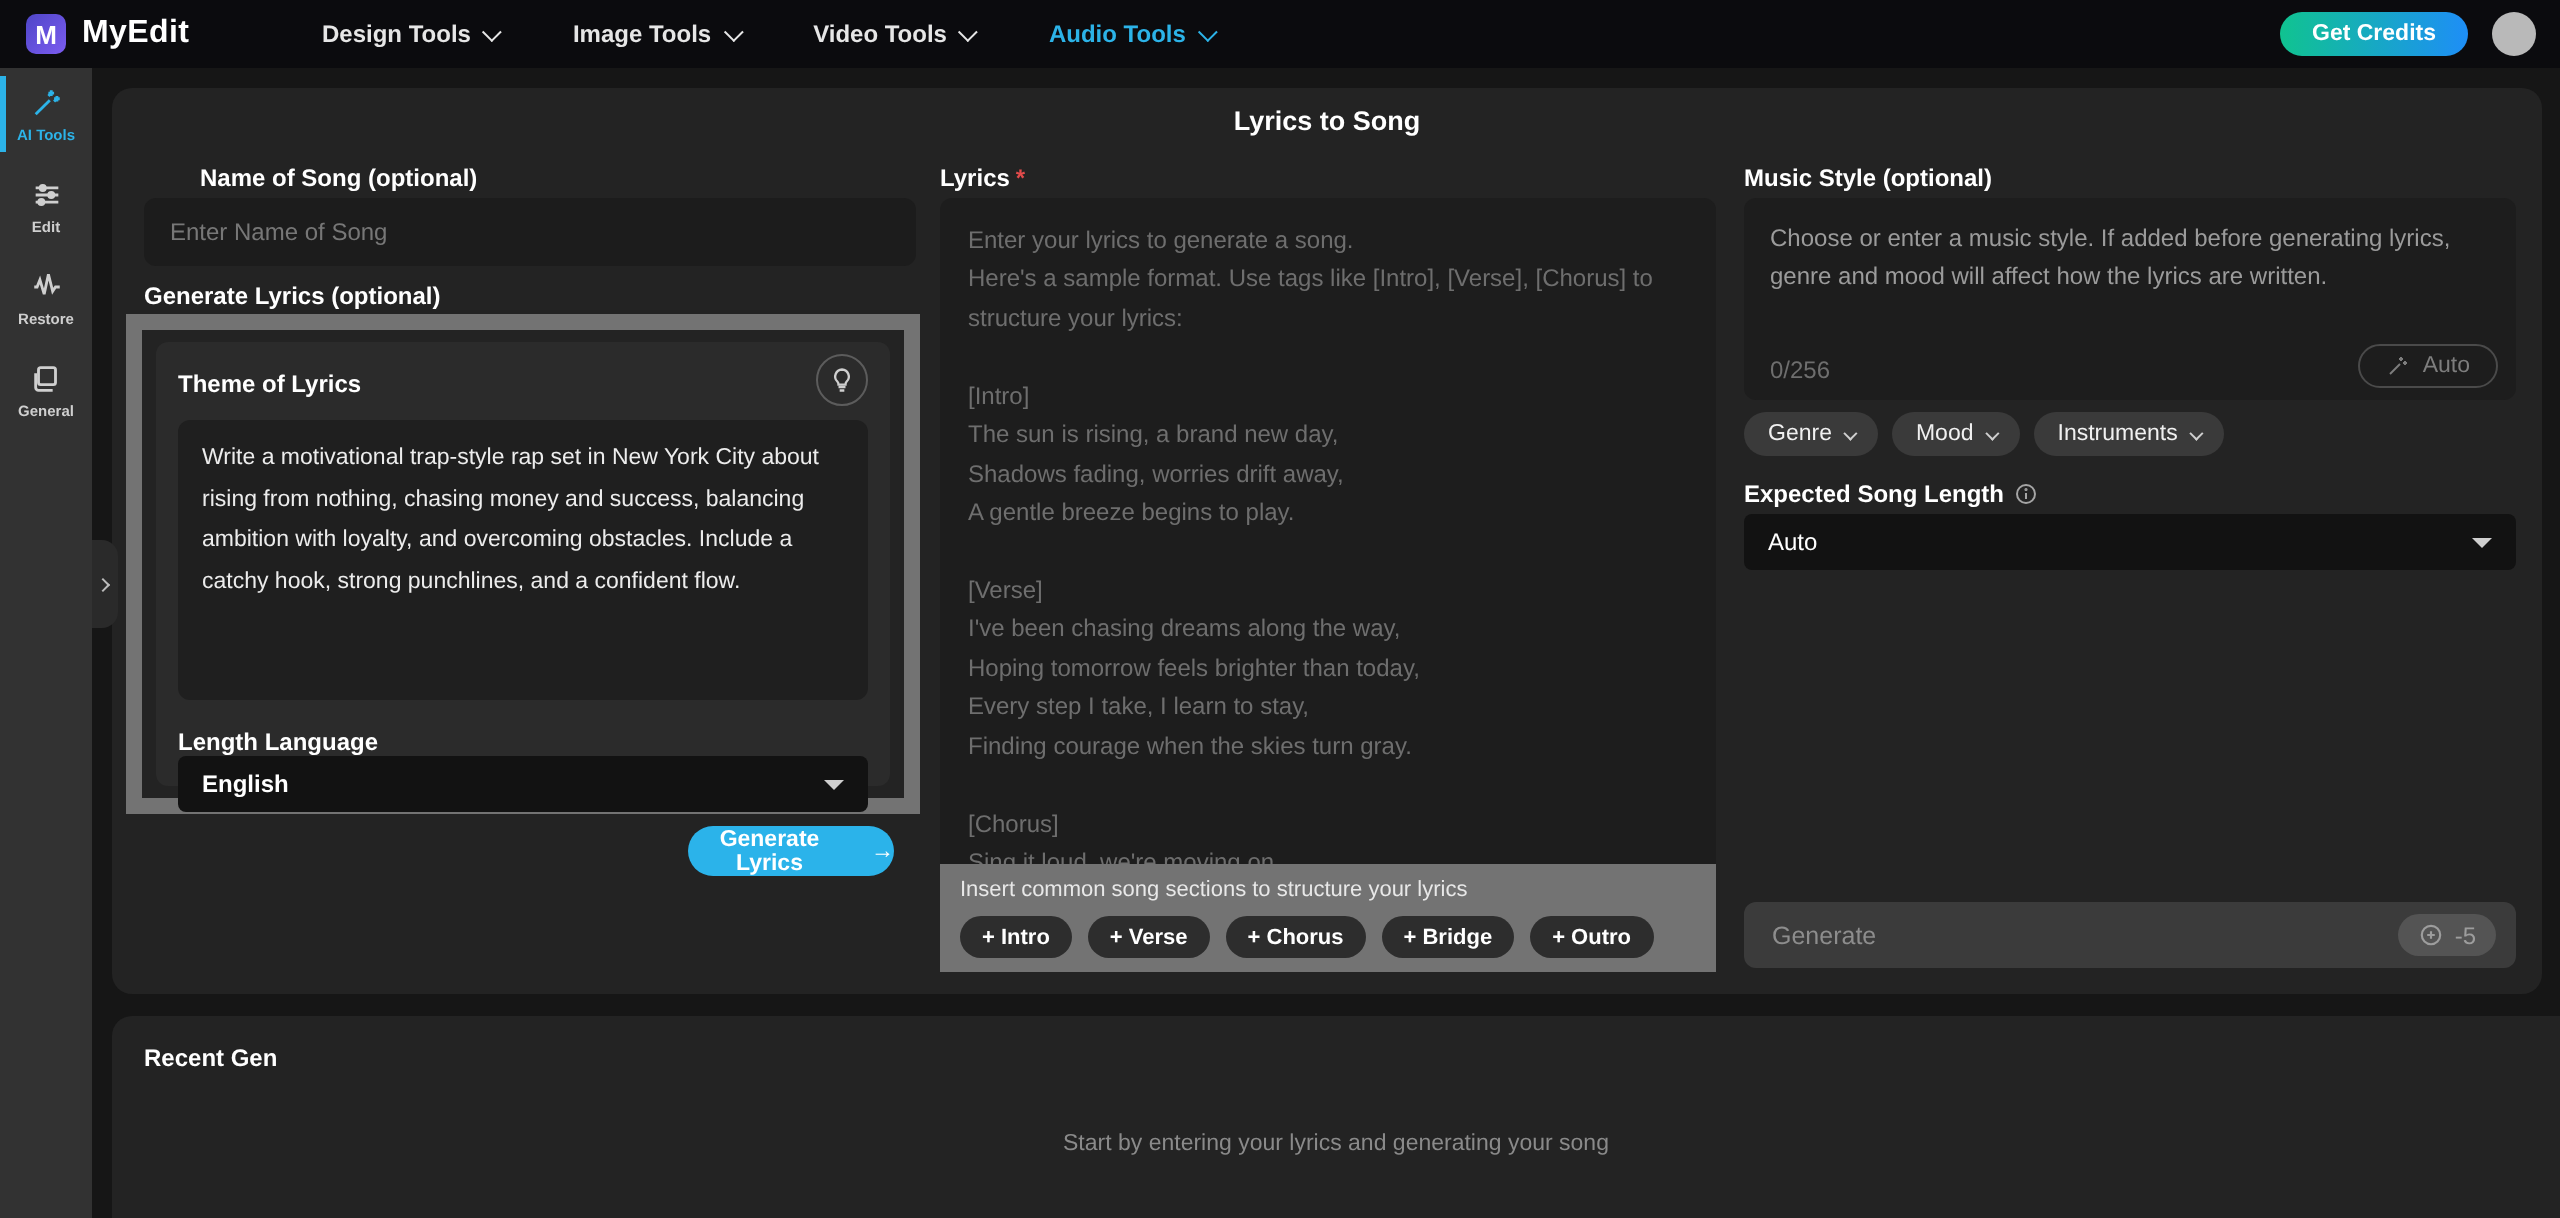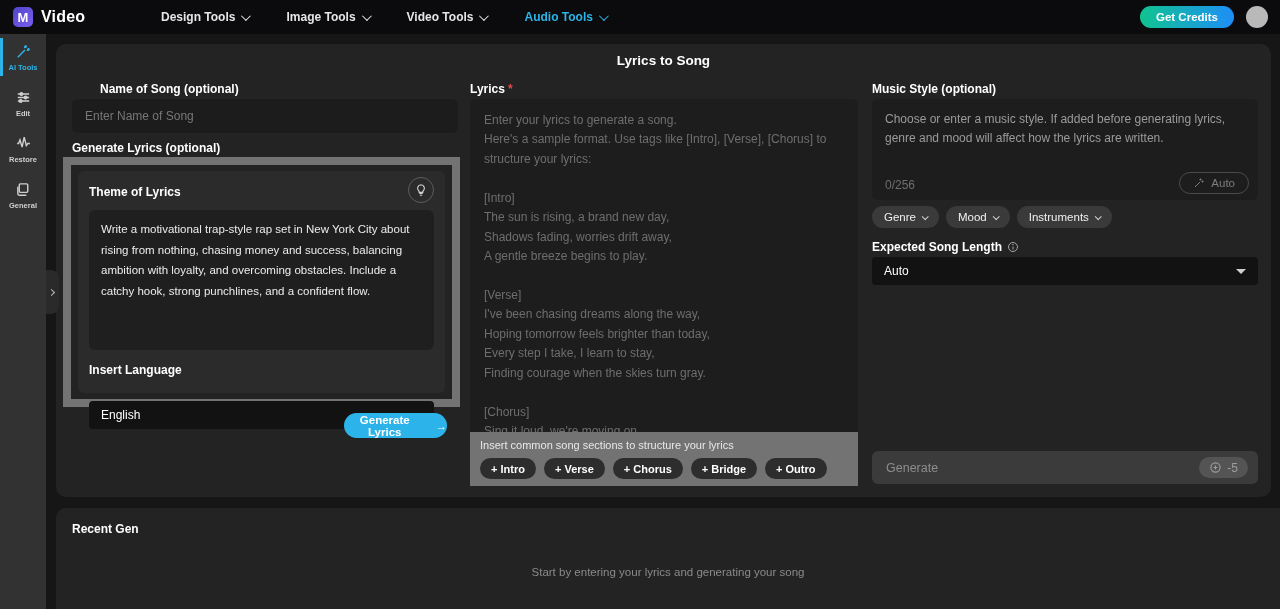--- a/index.html
+++ b/index.html
@@ -49,21 +49,21 @@
   .red-box { position:absolute; left:7px; top:113px; width:397px; height:250px; border:8px solid #737373; padding:6px 7px; }
   .theme-panel { width:100%; height:100%; background:#2b2b2b; border-radius:6px; padding:9px 11px; }
   .theme-head { display:flex; align-items:center; justify-content:space-between; }
   .icon-btn { width:26px; height:26px; border-radius:50%; border:1px solid #5c5c5c; background:transparent;
     display:flex; align-items:center; justify-content:center; cursor:pointer; color:#cfcfcf; margin-top:-3px; }
   .theme-text { width:100%; height:140px; margin-top:7px; background:#1f1f1f; border:none; border-radius:6px;
     resize:none; color:#ececec; font-size:11.5px; line-height:1.8; padding:9px 12px; font-family:inherit; outline:none; }
   .lang-label { margin-top:9px; color:#fff; font-size:12px; font-weight:bold; }
   .select { background:#121212; border-radius:4px; height:28px; display:flex; align-items:center;
     padding:0 12px; color:#fff; font-size:12px; cursor:pointer; position:relative; }
-  .lang-select { margin-top:24px; }
+  .lang-select { margin-top:0;font-weight:bold; }
   .select .caret { position:absolute; right:12px; top:12px; width:0; height:0;
     border-left:5px solid transparent; border-right:5px solid transparent; border-top:5px solid #cfcfcf; }
   .gen-lyrics-btn { position:absolute; left:288px; top:369px; width:103px; height:25px; border:none; border-radius:14px;
     background:#2bb3ea; color:#fff; font-size:11.5px; font-weight:bold; font-family:inherit; cursor:pointer;
     display:flex; align-items:center; justify-content:center; gap:10px; }
 
   
   .lyrics-area { position:absolute; left:414px; top:55px; width:388px; height:333px; background:#1d1d1d; border:none;
     border-radius:6px 6px 0 0; resize:none; color:#e5e5e5; font-size:12px; line-height:1.62; padding:12px 14px;
     font-family:inherit; outline:none; }
@@ -97,21 +97,21 @@
   .recent { position:absolute; left:56px; top:508px; width:1224px; height:140px; background:#232323; border-radius:10px 0 0 0; }
   .recent-title { color:#fff; font-size:12px; font-weight:bold; padding:14px 0 0 16px; }
   .empty-state { text-align:center; color:#8a8a8a; font-size:11.5px; margin-top:30px; }
 </style>
 </head>
 <body>
 
 <div class="navbar">
   <div class="brand">
     <div class="logo">M</div>
-    <div class="brand-name">Video</div>
+    <div class="brand-name">MyEdit</div>
   </div>
   <div class="nav-menus">
     <div class="nav-item">
       <span>Design Tools</span>
         <span class="chev"></span>
     </div>
     <div class="nav-item">
       <span>Image Tools</span>
         <span class="chev"></span>
     </div>
@@ -178,21 +178,21 @@
       <div class="theme-head">
         <div class="field-label" style="position:static;">Theme of Lyrics</div>
         <button class="icon-btn">
           <svg width="14" height="14" viewBox="0 0 24 24" fill="none" stroke="currentColor" stroke-width="2">
             <path d="M9 18h6M10 21h4"></path>
               <path d="M12 3a6 6 0 0 0-4 10.3c.8.8 1 1.7 1 2.7h6c0-1 .2-1.9 1-2.7A6 6 0 0 0 12 3z"></path>
           </svg>
         </button>
       </div>
       <textarea class="theme-text" style="">Write a motivational trap-style rap set in New York City about rising from nothing, chasing money and success, balancing ambition with loyalty, and overcoming obstacles. Include a catchy hook, strong punchlines, and a confident flow.</textarea>
-      <div class="lang-label">Insert Language</div>
+      <div class="lang-label">Length Language</div>
       <div class="select lang-select">
         <span>English</span>
         <span class="caret"></span>
       </div>
     </div>
   </div>
 
   <button class="gen-lyrics-btn">
     <span>Generate Lyrics</span>
     <span>→</span>

